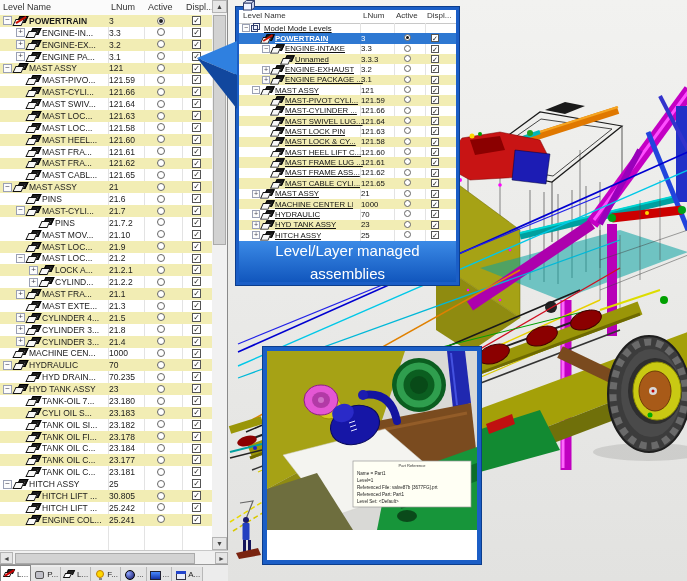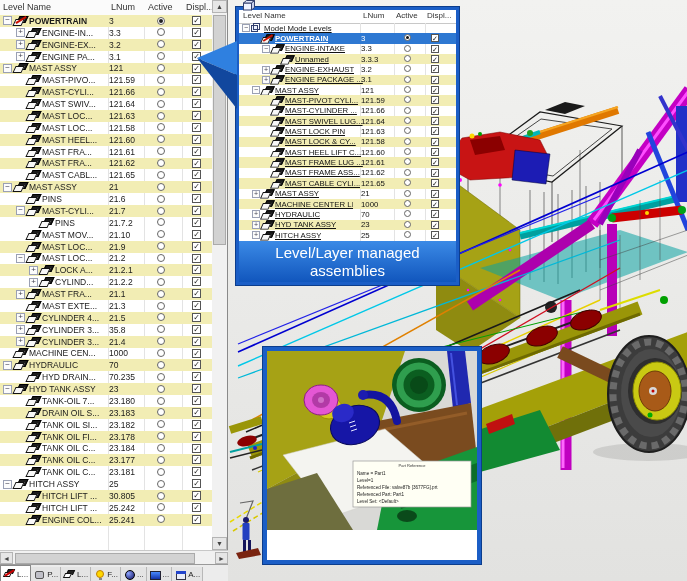--- a/index.html
+++ b/index.html
@@ -84,21 +84,21 @@
   .prow.sel .rlabel{font-weight:bold;}
   .prow .exp{width:8px;height:8px;font-size:7px;line-height:5px;margin-right:1px;}
   .prow .lvlicon{width:12px;height:9px;transform:scale(.92);}
   .prow .rlabel{max-width:78px;text-decoration:underline;}
   .prow .lnumcell{left:122px;width:30px;}
   .prow .radio{left:165px;top:1px;width:7px;height:7px;}
   .prow .radio.sel2::after{content:"";display:block;width:3px;height:3px;margin:1px auto;background:#111;border-radius:50%;}
   .prow .chk{left:192px;top:1px;width:8px;height:8px;font-size:7px;line-height:7px;}
   .caption{position:absolute;left:0;width:100%;background:linear-gradient(#3b8ae6,#1156bd);
            color:#fff;text-align:center;display:flex;align-items:center;justify-content:center;}
-  #lv-caption{bottom:0;height:41px;font-size:15px;line-height:18px;}
+  #lv-caption{bottom:0;height:41px;font-size:15px;line-height:23px;}
   #part-popup{left:263px;top:347px;width:218px;height:217px;border-width:4px;}
   #part-caption{bottom:0;height:31px;font-size:17px;}
   #part-scene{position:absolute;left:0;top:0;}
   
   #callout-arrow{position:absolute;left:196px;top:41px;z-index:6;}
   #top-cube{position:absolute;left:243px;top:0px;z-index:7;}
 </style>
 </head>
 <body>
 
@@ -497,21 +497,21 @@
         <span class="rlabel">CYLINDER 4...</span>
         <span class="lnumcell">21.5</span>
         <span class="radio"></span>
         <span class="chk on"></span>
       </div>
       <div class="lrow ">
         <span style="flex: 0 0 auto; width: 16px;"></span>
         <span class="exp">+</span>
         <span class="lvlicon"></span>
         <span class="rlabel">CYLINDER 3...</span>
-        <span class="lnumcell">35.8</span>
+        <span class="lnumcell">21.8</span>
         <span class="radio"></span>
         <span class="chk on"></span>
       </div>
       <div class="lrow yellow">
         <span style="flex: 0 0 auto; width: 16px;"></span>
         <span class="exp">+</span>
         <span class="lvlicon"></span>
         <span class="rlabel">CYLINDER 3...</span>
         <span class="lnumcell">21.4</span>
         <span class="radio"></span>
@@ -559,21 +559,21 @@
         <span class="lvlicon"></span>
         <span class="rlabel">TANK-OIL 7...</span>
         <span class="lnumcell">23.180</span>
         <span class="radio"></span>
         <span class="chk on"></span>
       </div>
       <div class="lrow yellow">
         <span style="flex: 0 0 auto; width: 16px;"></span>
         <span class="exp ph"></span>
         <span class="lvlicon"></span>
-        <span class="rlabel">DRAIN OIL S...</span>
+        <span class="rlabel">CYLI OIL S...</span>
         <span class="lnumcell">23.183</span>
         <span class="radio"></span>
         <span class="chk on"></span>
       </div>
       <div class="lrow ">
         <span style="flex: 0 0 auto; width: 16px;"></span>
         <span class="exp ph"></span>
         <span class="lvlicon"></span>
         <span class="rlabel">TANK OIL SI...</span>
         <span class="lnumcell">23.182</span>

